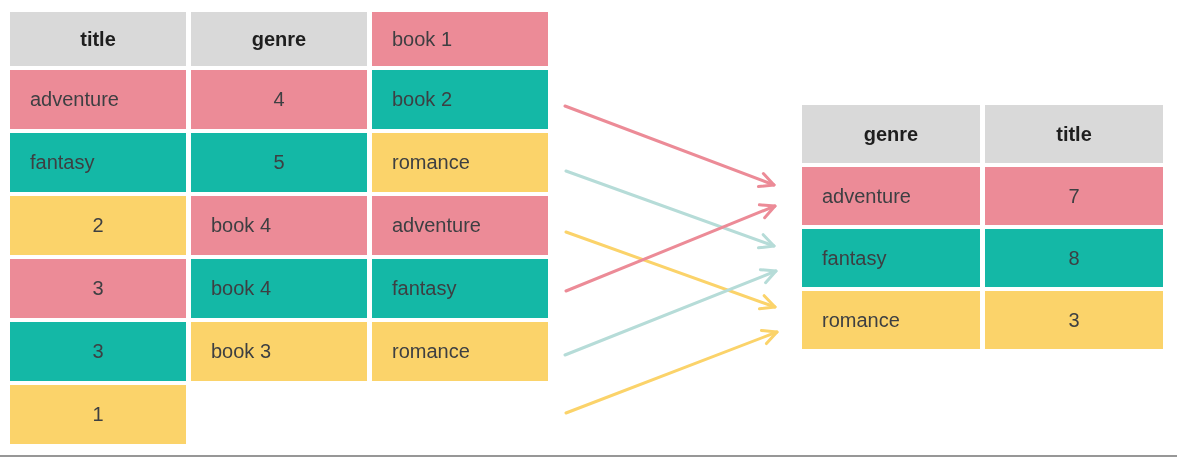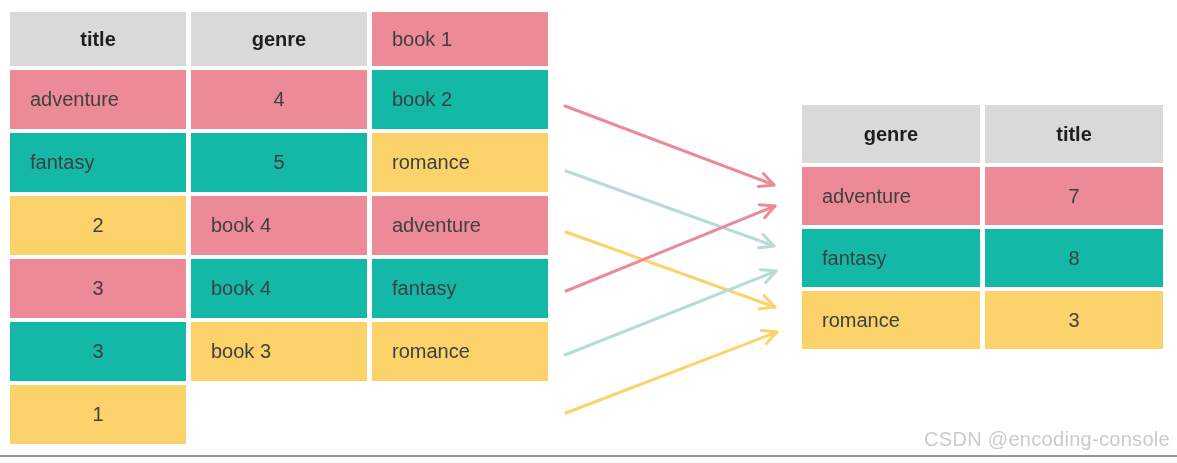--- a/index.html
+++ b/index.html
@@ -138,16 +138,15 @@
     <div class="cell start  bg-adventure">adventure</div>
     <div class="cell center bg-adventure">7</div>
 
     <div class="cell start  bg-fantasy">fantasy</div>
     <div class="cell center bg-fantasy">8</div>
 
     <div class="cell start  bg-romance">romance</div>
     <div class="cell center bg-romance">3</div>
   </div>
 
-  <div class="watermark">CSDN @encoding-console</div>
   <div class="bottom-rule"></div>
 
 </div>
 
 </body></html>

